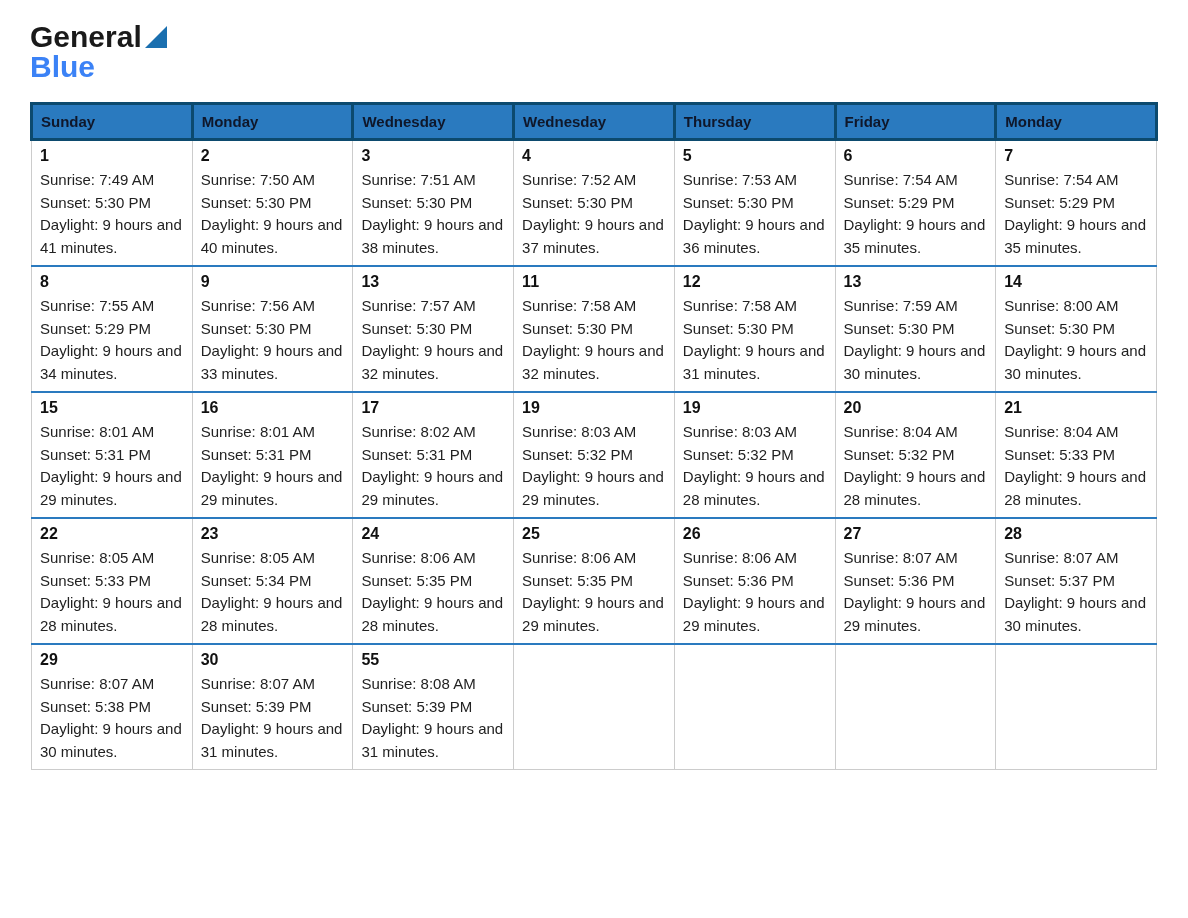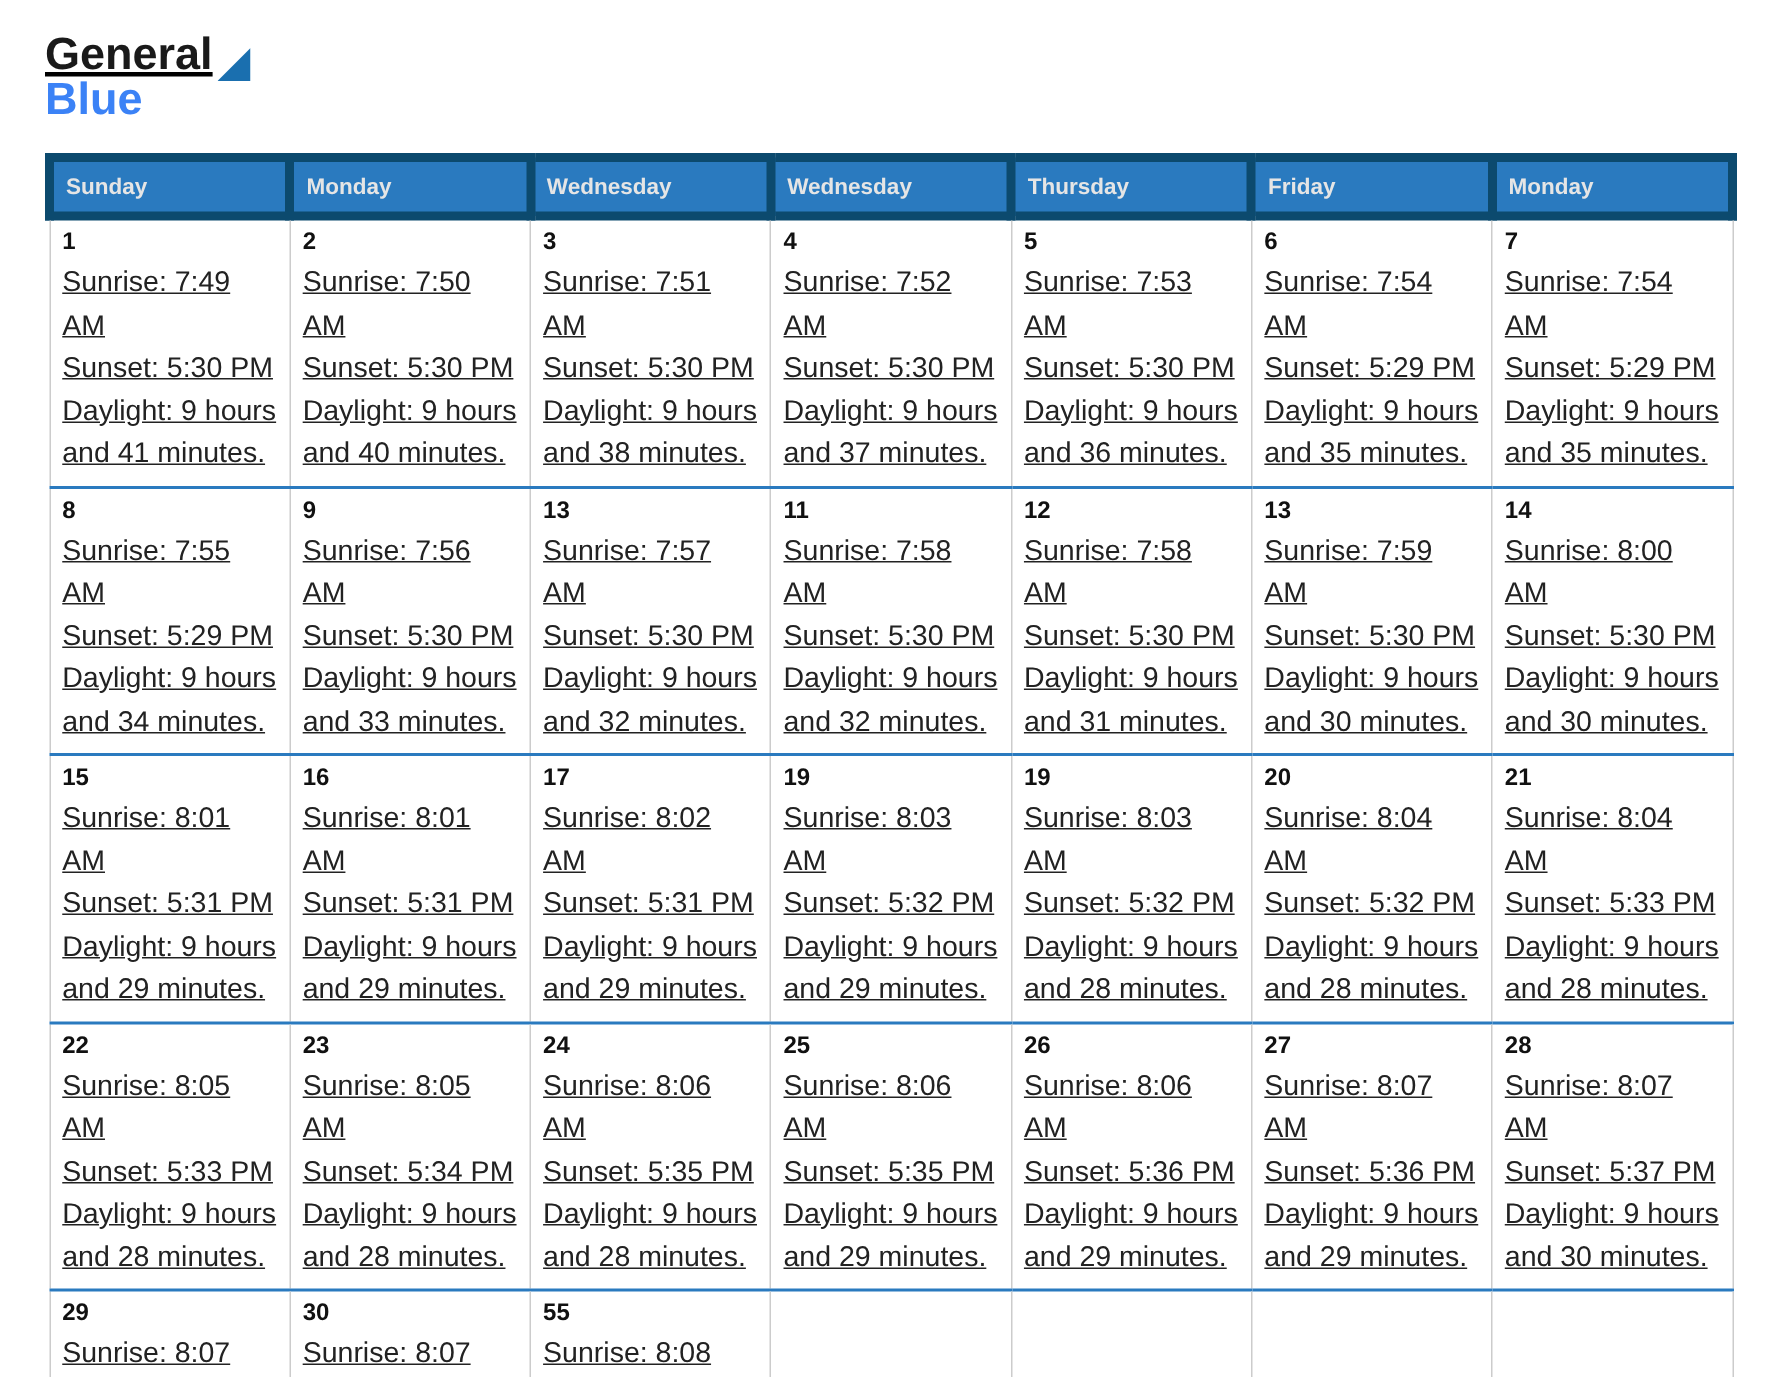--- a/index.html
+++ b/index.html
@@ -35,61 +35,59 @@
       color: #333;
       margin-top: 4px;
     }
     table {
       width: 100%;
       border-collapse: collapse;
       table-layout: fixed;
     }
     thead tr th {
       background-color: #2a7abf;
-      color: #e5e5e5;
+      color: #0f172a;
       font-size: 15px;
       font-weight: bold;
       padding: 8px 8px;
       text-align: left;
-      border: 6px solid #0c4a6e;
+      border: 3px solid #0c4a6e;
     }
     tbody tr td {
       border: 1px solid #ccc;
       vertical-align: top;
       padding: 6px 8px;
       font-size: 13px;
       color: #222;
       height: 120px;
     }
     tbody tr td .day-number {
       font-size: 16px;
       font-weight: bold;
       color: #111;
       display: block;
       margin-bottom: 4px;
     }
     tbody tr td .day-info {
-      font-size: 19px;
+      font-size: 15px;
       color: #222;
       line-height: 1.5;
-      text-decoration: underline;
     }
     tbody tr:nth-child(odd) td {
       background: #fff;
     }
     tbody tr:nth-child(even) td {
       background: #fff;
     }
     .row-divider td {
       border-top: 2px solid #2a7abf !important;
     }
     .logo-icon-row {
       display: flex;
-      align-items: flex-end;
-      text-decoration: underline;
+      align-items: center;
     }
     .logo-word {
       font-size: 30px;
       font-weight: bold;
       color: #1a1a1a;
     }
     .empty-cell {
       background: #fff !important;
     }
   </style>

